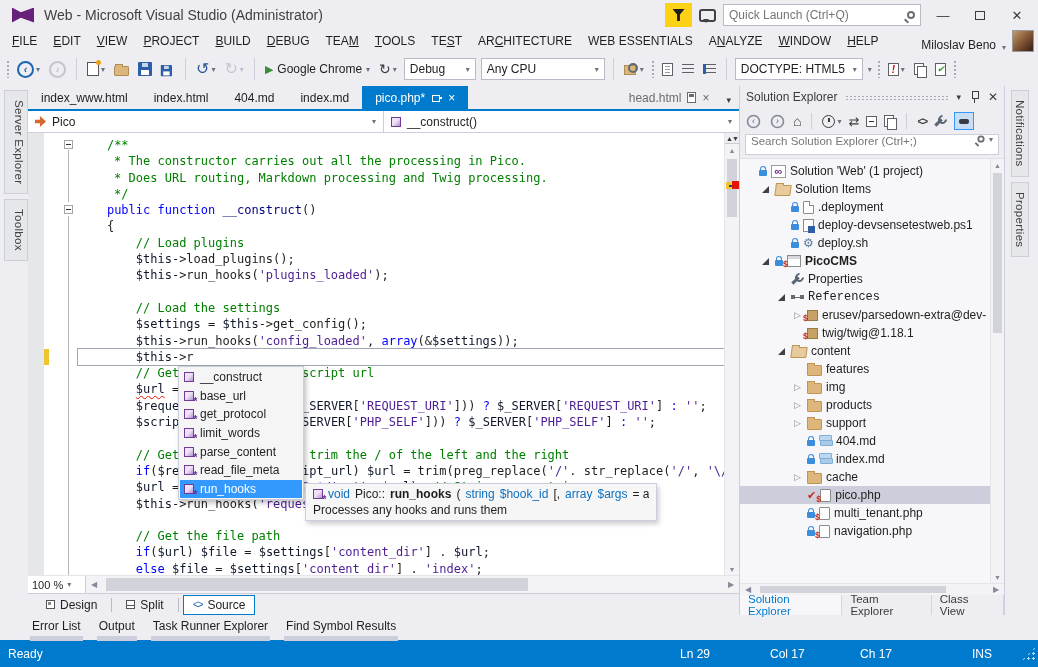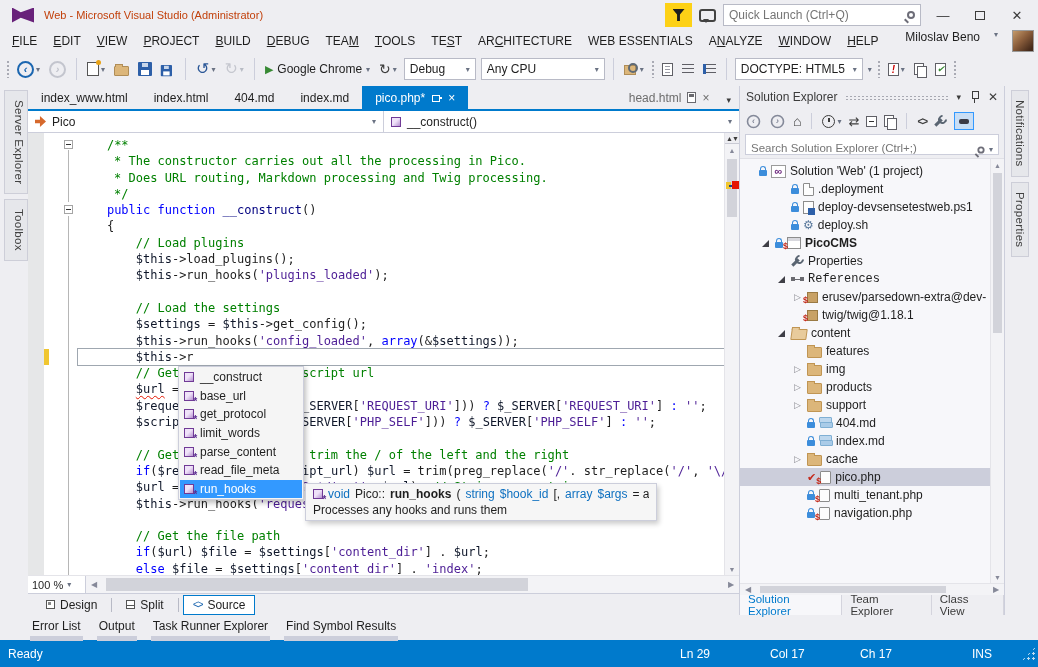--- a/index.html
+++ b/index.html
@@ -1,36 +1,36 @@
 <!DOCTYPE html>
 <html><head>
 <meta charset="utf-8">
 <style>
   *{box-sizing:border-box;margin:0;padding:0}
   html,body{width:1038px;height:667px;overflow:hidden;font-family:"Liberation Sans",sans-serif;background:#EEEEF2;color:#1E1E1E}
   u{text-decoration:underline}
   
   .titlebar{height:30px;display:flex;align-items:center;padding:0 6px;background:#EEEEF2}
   .vslogo{width:22px;height:15px;background:#68217A;clip-path:polygon(0 0,40% 32%,100% 0,100% 100%,40% 68%,0 100%);margin:0 10px 0 6px}
-  .wtitle{font-size:11px;color:#c2410c}
+  .wtitle{font-size:14px;color:#404040}
   .tb-right{margin-left:auto;display:flex;align-items:center;gap:7px}
   .flagbtn{width:27px;height:24px;background:#FDD116;display:flex;align-items:center;justify-content:center}
   .funnel{width:12px;height:12px;background:#1E1E1E;clip-path:polygon(0 0,100% 0,62% 46%,62% 100%,38% 100%,38% 46%)}
   .bubble{width:17px;height:13px;border:2px solid #424242;border-radius:3px;position:relative;background:#EEEEF2}
   .bubble:after{content:"";position:absolute;left:2px;bottom:-6px;width:0;height:0;border:3px solid transparent;border-top:4px solid #424242}
   .ql{width:198px;height:22px;border:1px solid #B8BAC6;background:#fff;display:flex;align-items:center;padding:0 5px}
   .ql input{flex:1;border:0;outline:0;font:12px "Liberation Sans",sans-serif;color:#6D6D6D;background:transparent;min-width:0}
   .mag{width:8px;height:8px;border:2px solid #6D6D78;border-radius:50%;position:relative;flex:none}
   .mag:after{content:"";position:absolute;width:5px;height:2px;background:#6D6D78;left:-5px;top:7px;transform:rotate(45deg)}
   .winbtn{width:30px;height:22px;display:flex;align-items:center;justify-content:center;color:#3B3B3B;font-size:13px}
   .maxbox{width:10px;height:9px;border:1.5px solid #3B3B3B}
   
   .menubar{height:22px;display:flex;align-items:center;padding:0 4px;font-size:12px}
   .menu-item{padding:3px 8px;white-space:nowrap}
-  .menu-right{margin-left:auto;display:flex;align-items:flex-start;gap:14px}
+  .menu-right{margin-left:auto;display:flex;align-items:flex-end;gap:6px}
   .avatar{width:22px;height:22px;background:linear-gradient(135deg,#C59A6A,#8B5E3C 45%,#43291a 90%);border:1px solid #999}
   .ucaret{font-size:8px;color:#6A7283}
   
   .toolbar{height:34px;display:flex;align-items:center;padding:0 6px;gap:5px}
   .grip{width:4px;height:18px;background-image:radial-gradient(circle,#A9AAB4 1px,transparent 1.2px);background-size:4px 4px;flex:none}
   .tbtn{height:24px;display:flex;align-items:center;justify-content:center;gap:2px;padding:0 2px;flex:none}
   .dis{opacity:.4}
   .caret{font-size:8px;color:#6A7283}
   .vsep{width:1px;height:22px;background:#CCCEDB;margin:0 3px;flex:none}
   .navc{width:17px;height:17px;border-radius:50%;border:2px solid #1B66B0;color:#1B66B0;font-size:11px;line-height:13px;text-align:center;font-weight:bold}
@@ -146,21 +146,21 @@
   .clock:after{content:"";position:absolute;left:5px;top:2px;width:1.5px;height:4px;background:#3B3B3B}
   .collapseico{width:11px;height:11px;border:1px solid #5F5F66;background:#fff;position:relative}
   .collapseico:after{content:"";position:absolute;left:2px;top:4.5px;width:5px;height:1px;background:#333}
   .docs2{width:12px;height:13px;position:relative}
   .docs2:before{content:"";position:absolute;left:0;top:0;width:8px;height:10px;border:1px solid #5F5F66;background:#fff}
   .docs2:after{content:"";position:absolute;left:3px;top:3px;width:8px;height:10px;border:1px solid #5F5F66;background:#fff}
   .codetxt{font-size:10px;color:#3B3B3B;letter-spacing:-1px;font-weight:bold}
   .prevtoggle{width:20px;height:18px;border:1px solid #3399FF;background:#C9DEF5;display:flex;align-items:center;justify-content:center}
   .prevtoggle i{display:block;width:10px;height:5px;background:#3B3B46;border-radius:2px}
   .sesearchwrap{height:24px;padding:0 5px 2px}
-  .sesearch{height:21px;background:#fff;border:1px solid #CCCEDB;display:flex;align-items:flex-end;padding:0 5px;gap:4px}
+  .sesearch{height:21px;background:#fff;border:1px solid #CCCEDB;display:flex;align-items:flex-start;padding:0 5px;gap:4px}
   .sesearch input{flex:1;border:0;outline:0;font:11.5px "Liberation Sans",sans-serif;color:#6D6D6D;background:transparent;min-width:0}
   .treewrap{flex:1;position:relative;background:#F7F7FA;border-top:1px solid #E0E0E6;overflow:hidden}
   .tree{position:absolute;left:0;top:3px;right:14px}
   .trow{height:18px;display:flex;align-items:center;gap:4px;font-size:12px;white-space:nowrap;overflow:hidden}
   .trow.sel{background:#CCCEDB}
   .tlabel.bold{font-weight:bold}
   .exp{width:11px;flex:none;display:flex;align-items:center;justify-content:center}
   .exp-open{width:0;height:0;border-bottom:7px solid #3F3F46;border-left:7px solid transparent}
   .exp-closed{color:#8A8A91;font-size:9px}
   
@@ -527,20 +527,27 @@
       </div>
     </div>
     <div class="treewrap">
       <div class="tree" id="tree">
           <div class="trow" style="padding-left: 4px;">
             <span class="exp"></span>
             <span class="i i-lock"></span>
             <span class="i i-solution">∞</span>
             <span class="tlabel">Solution 'Web' (1 project)</span>
           </div>
+          <div class="trow" style="padding-left: 20px;">
+            <span class="exp">
+              <i class="exp-open"></i>
+            </span>
+            <span class="i i-folder-open"></span>
+            <span class="tlabel">Solution Items</span>
+          </div>
           <div class="trow" style="padding-left: 36px;">
             <span class="exp"></span>
             <span class="i i-lock"></span>
             <span class="i i-file"></span>
             <span class="tlabel">.deployment</span>
           </div>
           <div class="trow" style="padding-left: 36px;">
             <span class="exp"></span>
             <span class="i i-lock"></span>
             <span class="i i-ps1"></span>

